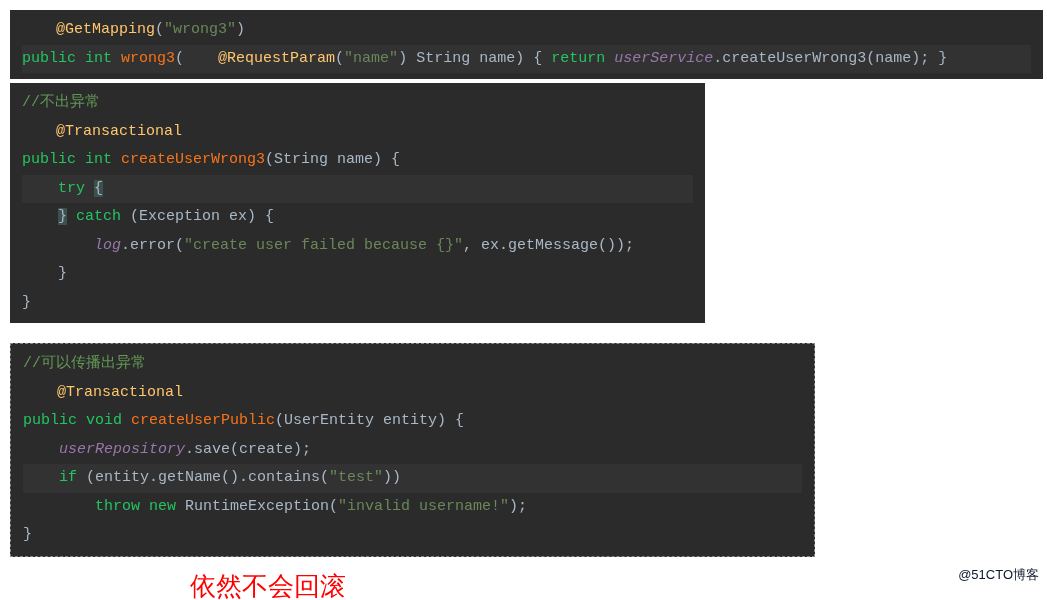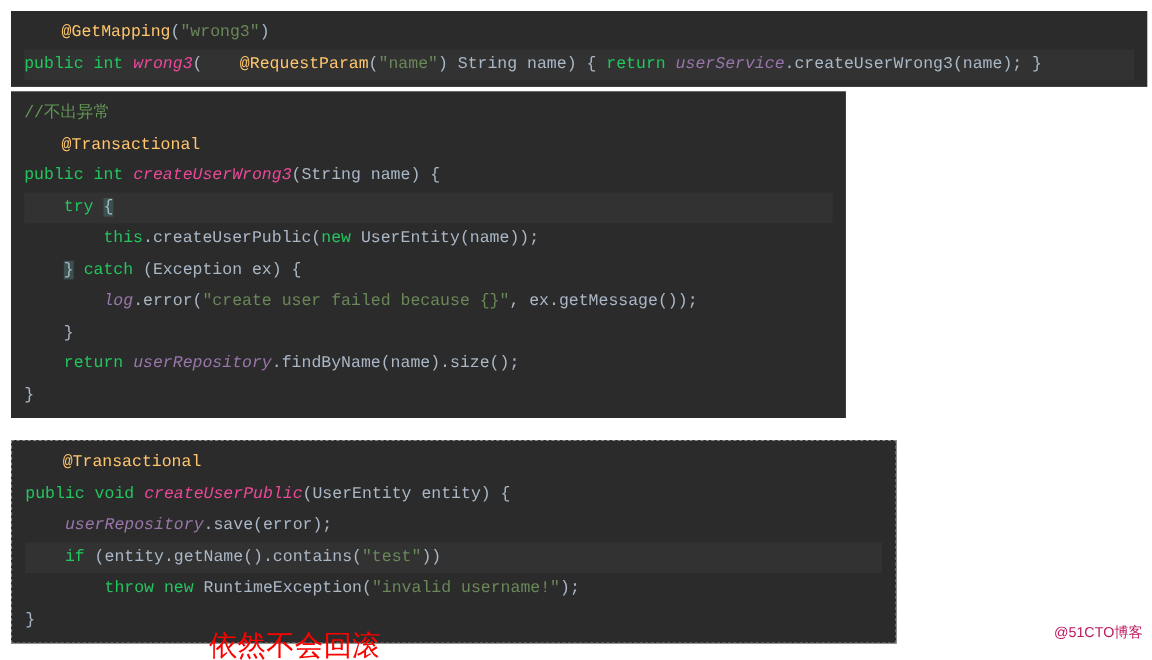--- a/index.html
+++ b/index.html
@@ -16,87 +16,86 @@
       background: #2b2b2b;
       color: #a9b7c6;
       padding: 6px 12px;
       position: relative;
     }
     .block1 {
       width: 1033px;
       margin: 10px 0 0 10px;
     }
     .block2 {
-      width: 759px;
+      width: 695px;
       margin: 4px 0 0 10px;
     }
     .block3 {
       width: 805px;
       margin: 20px 0 0 10px;
       border: 1px dashed #888;
     }
     .code-line {
       white-space: pre;
       font-family: inherit;
     }
     .highlight-line {
       background: #323232;
     }
     .c-annotation { color: #ffc66d; padding-left: 34px; }
     .c-keyword { color: #22c55e; }
     .c-string { color: #6a8759; }
-    .c-method-def { color: #ec4899; font-style: italic; }
+    .c-method-def { color: #f97316; }
     .c-field { color: #9876aa; font-style: italic; }
     .c-comment-cn { color: #629755; }
     .c-italic { }
     .brace-match { background: #3b514d; }
     .red-text {
       position: absolute;
       color: #ff0000;
       font-family: 'SimSun', 'Microsoft YaHei', sans-serif;
       font-size: 26px;
       font-weight: normal;
       left: 190px;
       top: 562px;
     }
     .watermark {
       position: absolute;
       right: 8px;
       bottom: 12px;
-      color: #be185d;
+      color: #0f172a;
       font-size: 13px;
       font-family: 'Microsoft YaHei', sans-serif;
       text-align: center;
     }
   </style>
 </head>
 <body>
 
 <div class="code-block block1">
   <div class="code-line"><span class="c-annotation">@GetMapping</span><span>(</span><span class="c-string">"wrong3"</span><span>)</span></div>
   <div class="code-line highlight-line"><span class="c-keyword">public int </span><span class="c-method-def">wrong3</span><span>(</span><span class="c-annotation">@RequestParam</span><span>(</span><span class="c-string">"name"</span><span>)</span><span> String name</span><span>) { </span><span class="c-keyword">return </span><span class="c-field">userService</span><span>.createUserWrong3(name); }</span></div>
 </div>
 
 <div class="code-block block2">
   <div class="code-line"><span class="c-comment-cn">//不出异常</span></div>
   <div class="code-line"><span class="c-annotation">@Transactional</span></div>
   <div class="code-line"><span class="c-keyword">public int </span><span class="c-method-def">createUserWrong3</span><span>(String name) {</span></div>
   <div class="code-line highlight-line"><span class="c-keyword">    try </span><span class="brace-match">{</span></div>
-  <div class="code-line"><span class="c-keyword">        this</span><span>.createUserPublic(</span><span class="c-keyword">new </span><span>UserEntity</span><span>(name));</span></div>
   <div class="code-line"><span>    </span><span class="brace-match">}</span><span class="c-keyword"> catch </span><span>(Exception ex) {</span></div>
   <div class="code-line"><span class="c-field c-italic">        log</span><span>.error(</span><span class="c-string">"create user failed because {}"</span><span>, ex.getMessage());</span></div>
   <div class="code-line"><span>    }</span></div>
-  <div class="code-line"><span class="c-keyword">    return </span><span class="c-field">userRepository</span><span>.findByName(name).size();</span></div>
   <div class="code-line"><span>}</span></div>
 </div>
 
 <div class="code-block block3">
+  <div class="code-line"><span class="c-comment-cn">//可以传播出异常</span></div>
   <div class="code-line"><span class="c-annotation">@Transactional</span></div>
   <div class="code-line"><span class="c-keyword">public void </span><span class="c-method-def">createUserPublic</span><span>(UserEntity entity) {</span></div>
-  <div class="code-line"><span class="c-field">    userRepository</span><span>.save(error);</span></div>
+  <div class="code-line"><span class="c-field">    userRepository</span><span>.save(create);</span></div>
   <div class="code-line highlight-line"><span class="c-keyword">    if </span><span>(entity.getName().contains(</span><span class="c-string">"test"</span><span>))</span></div>
   <div class="code-line"><span class="c-keyword">        throw new </span><span>RuntimeException</span><span>(</span><span class="c-string">"invalid username!"</span><span>);</span></div>
   <div class="code-line"><span>}</span></div>
 </div>
 
 <div class="red-text">依然不会回滚</div>
 
 <div class="watermark">@51CTO博客</div>
 
 </body></html>

